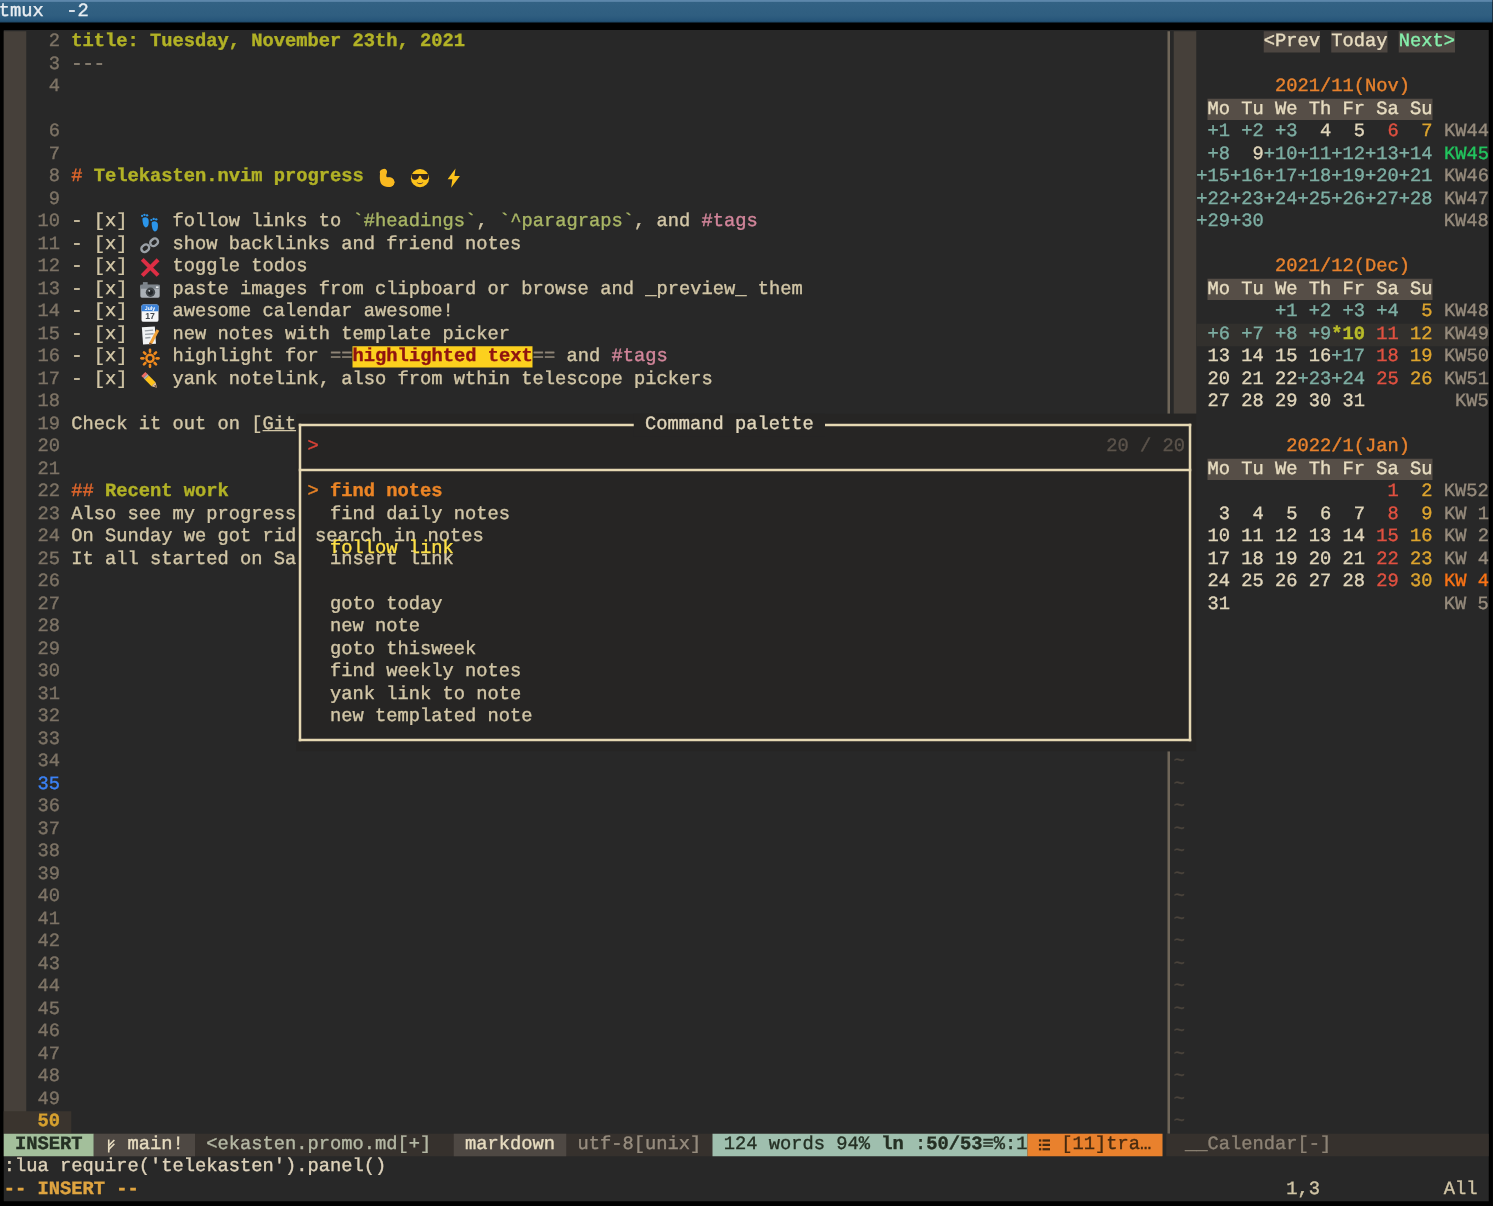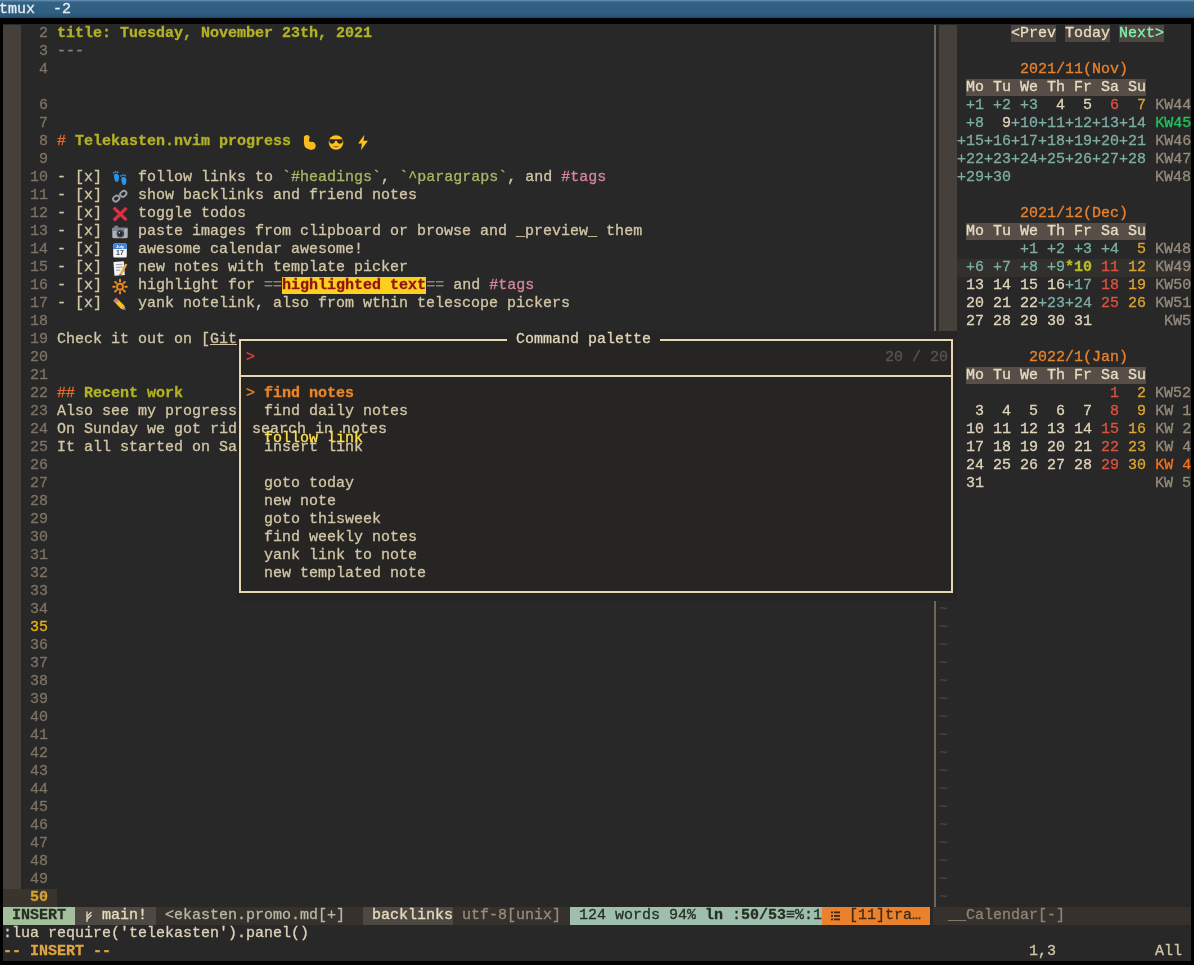--- a/index.html
+++ b/index.html
@@ -42,21 +42,21 @@
     <div class="t" style="left:3px;top:439px"><span style="color:#7d7365">   25 </span><span style="color:#d2c6a6">It all started on Sa</span></div>
     <div class="t" style="left:3px;top:457px"><span style="color:#7d7365">   26 </span></div>
     <div class="t" style="left:3px;top:475px"><span style="color:#7d7365">   27 </span></div>
     <div class="t" style="left:3px;top:493px"><span style="color:#7d7365">   28 </span></div>
     <div class="t" style="left:3px;top:511px"><span style="color:#7d7365">   29 </span></div>
     <div class="t" style="left:3px;top:529px"><span style="color:#7d7365">   30 </span></div>
     <div class="t" style="left:3px;top:547px"><span style="color:#7d7365">   31 </span></div>
     <div class="t" style="left:3px;top:565px"><span style="color:#7d7365">   32 </span></div>
     <div class="t" style="left:3px;top:583px"><span style="color:#7d7365">   33 </span></div>
     <div class="t" style="left:3px;top:601px"><span style="color:#7d7365">   34 </span></div>
-    <div class="t" style="left:3px;top:619px"><span style="color:#eab308">   35 </span></div>
+    <div class="t" style="left:3px;top:619px"><span style="color:#3b82f6">   35 </span></div>
     <div class="t" style="left:3px;top:637px"><span style="color:#7d7365">   36 </span></div>
     <div class="t" style="left:3px;top:655px"><span style="color:#7d7365">   37 </span></div>
     <div class="t" style="left:3px;top:673px"><span style="color:#7d7365">   38 </span></div>
     <div class="t" style="left:3px;top:691px"><span style="color:#7d7365">   39 </span></div>
     <div class="t" style="left:3px;top:709px"><span style="color:#7d7365">   40 </span></div>
     <div class="t" style="left:3px;top:727px"><span style="color:#7d7365">   41 </span></div>
     <div class="t" style="left:3px;top:745px"><span style="color:#7d7365">   42 </span></div>
     <div class="t" style="left:3px;top:763px"><span style="color:#7d7365">   43 </span></div>
     <div class="t" style="left:3px;top:781px"><span style="color:#7d7365">   44 </span></div>
     <div class="t" style="left:3px;top:799px"><span style="color:#7d7365">   45 </span></div>
@@ -219,21 +219,21 @@
     <div class="t" style="left:102px;top:907px;color:#e7dcc0">main!</div>
     <svg style="position:absolute;left:84px;top:909px" width="9" height="14" viewBox="0 0 9 14">
       <g stroke="#e7dcc0" stroke-width="1.3" fill="none">
         <line x1="3" y1="2.5" x2="3" y2="13"></line>
         <line x1="3" y1="7.5" x2="7.5" y2="3"></line>
         <line x1="3" y1="10.5" x2="7.5" y2="6"></line>
       </g>
     </svg>
     <div class="t" style="left:165px;top:907px;color:#b4b8a4">&lt;ekasten.promo.md[+]</div>
     <div style="position:absolute;left:363px;top:907px;width:90px;height:18px;background:#4e4843"></div>
-    <div class="t" style="left:372px;top:907px;color:#e7dcc0">backlinks</div>
+    <div class="t" style="left:372px;top:907px;color:#e7dcc0">markdown</div>
     <div class="t" style="left:462px;top:907px;color:#968c7e">utf-8[unix]</div>
     <div style="position:absolute;left:570px;top:907px;width:252px;height:18px;background:#9fbfae"></div>
     <div class="t" style="left:579px;top:907px;color:#253024">124 words 94% <b>ln</b> :<b>50/53</b>≡%:1</div>
     <div style="position:absolute;left:822px;top:907px;width:108px;height:18px;background:#e9812d"></div>
     <div class="t" style="left:849px;top:907px;color:#462a10">[11]tra…</div>
     <svg style="position:absolute;left:831px;top:911px" width="9" height="10" viewBox="0 0 9 10">
       <g fill="#462a10">
         <rect x="0" y="0.5" width="2" height="1.8"></rect>
         <rect x="3" y="0.5" width="6" height="1.8"></rect>
         <rect x="0" y="4" width="2" height="1.8"></rect>

